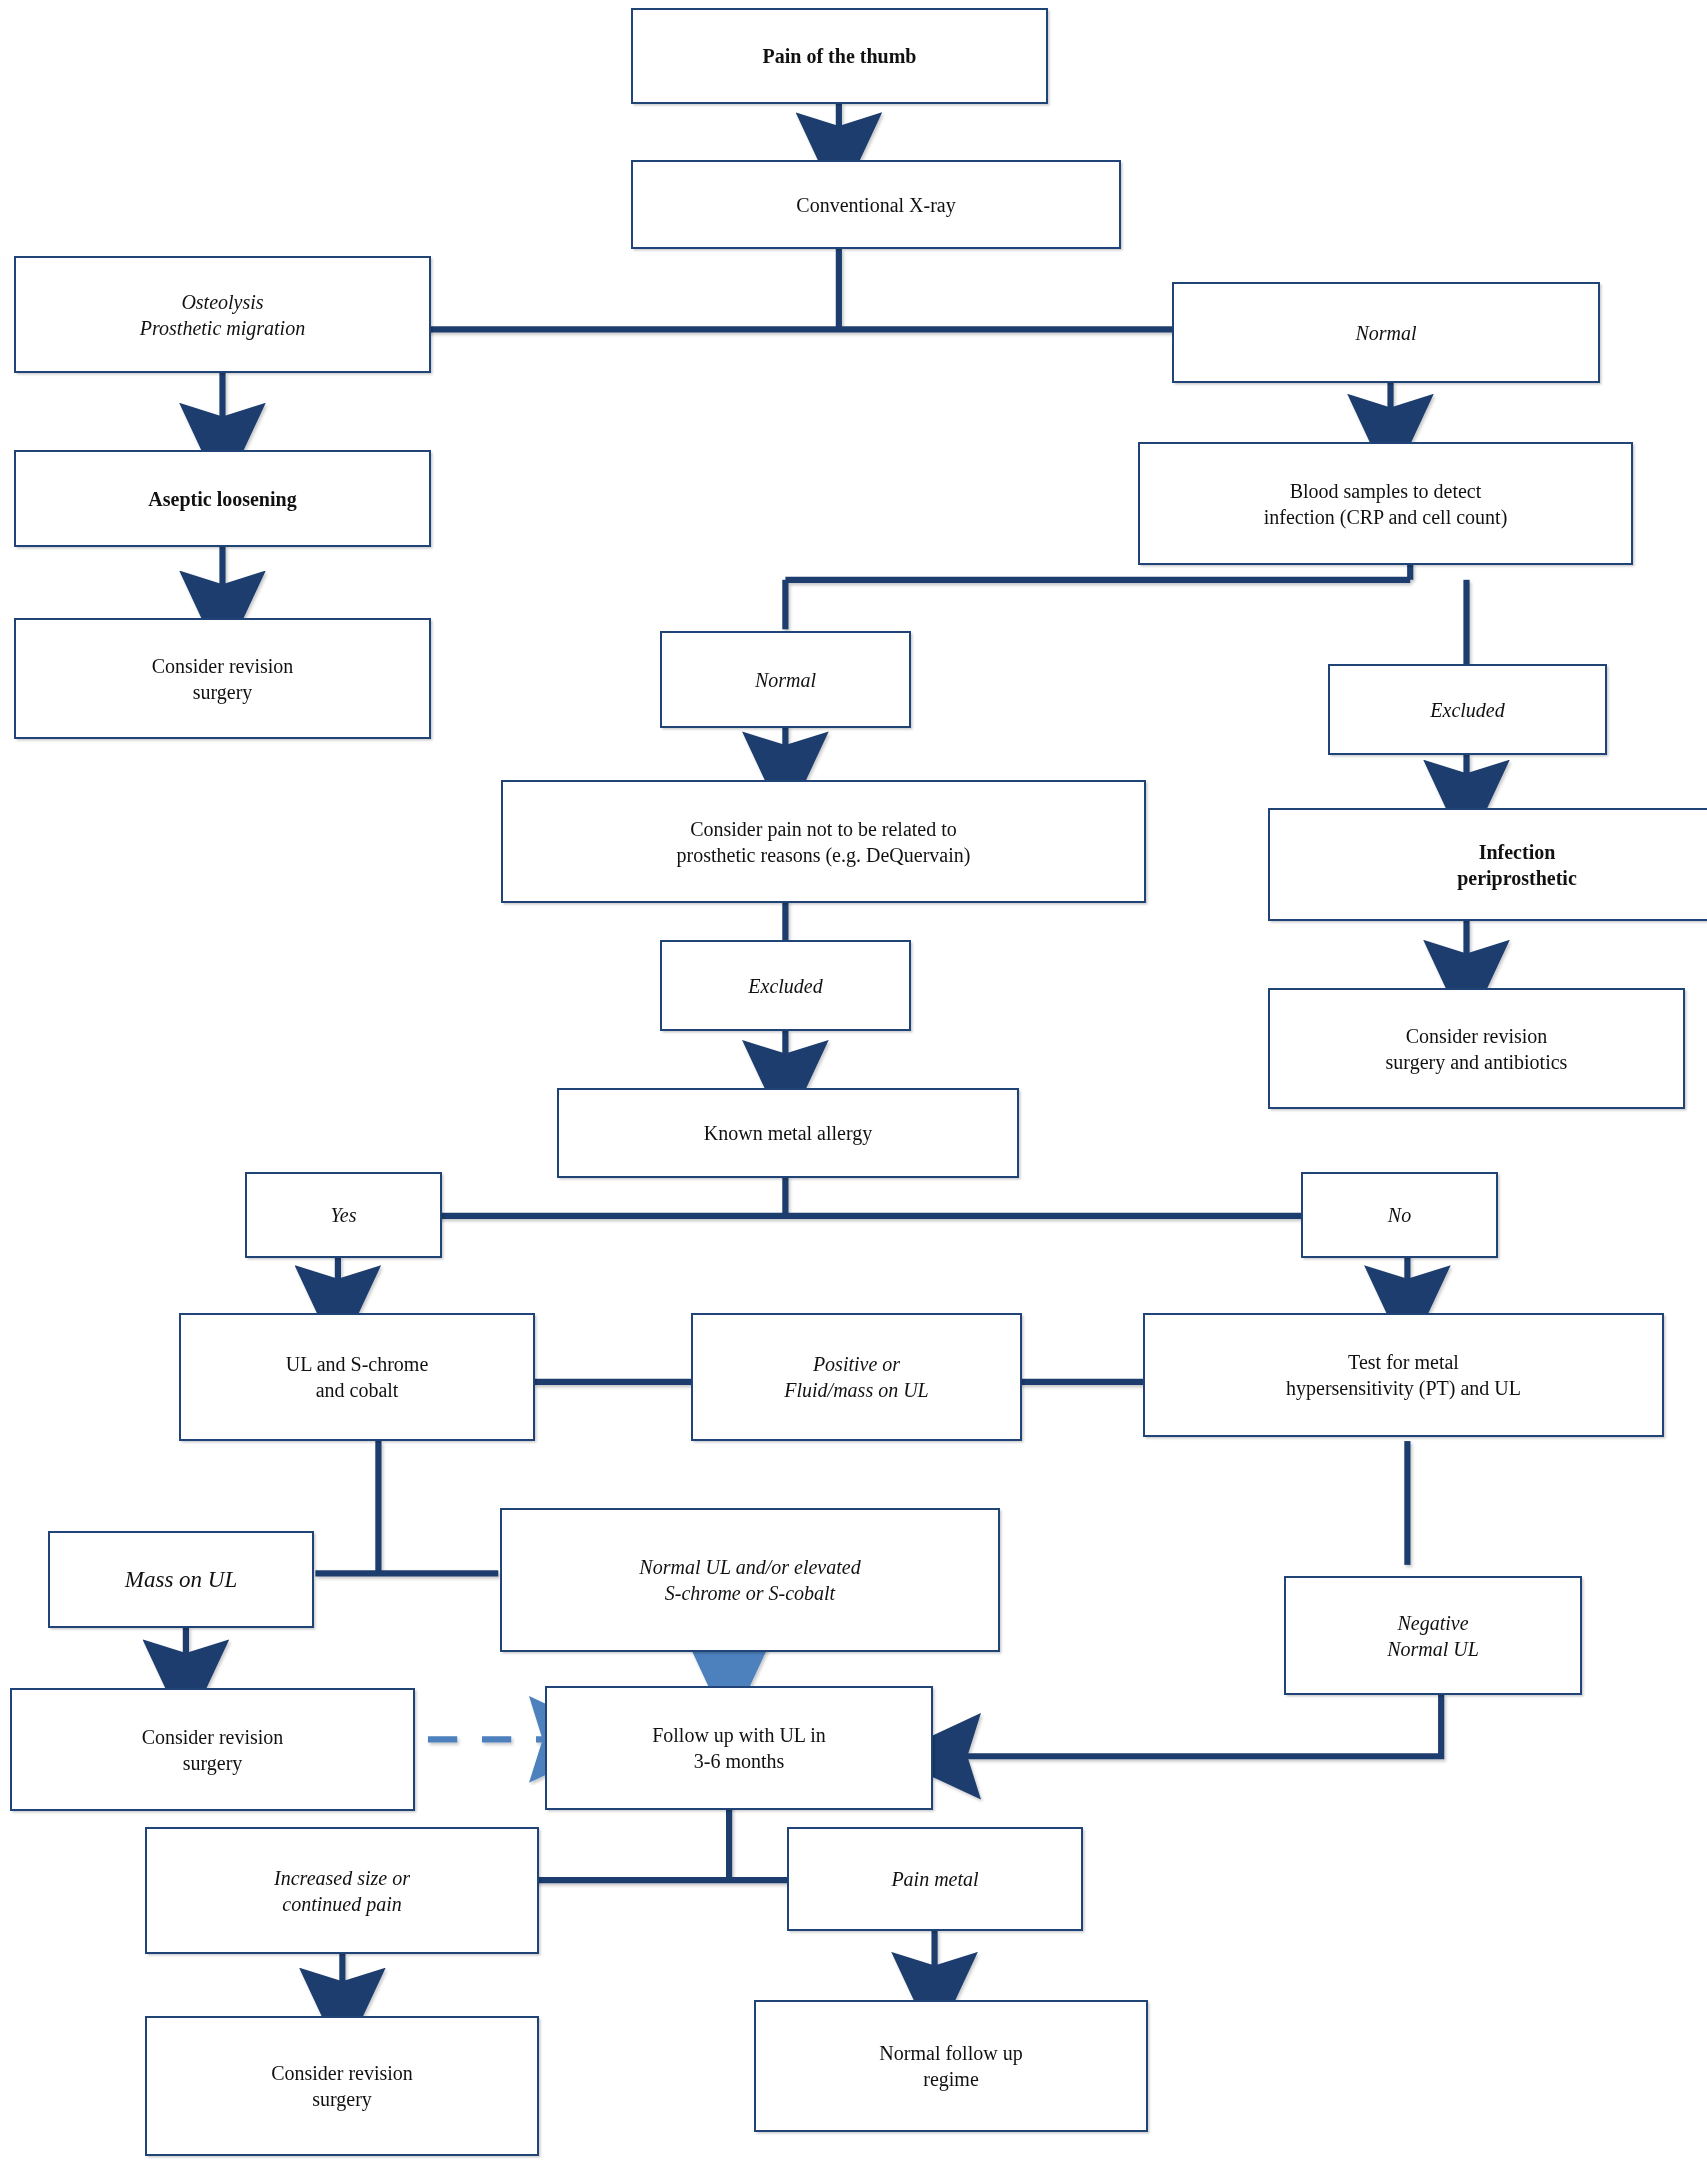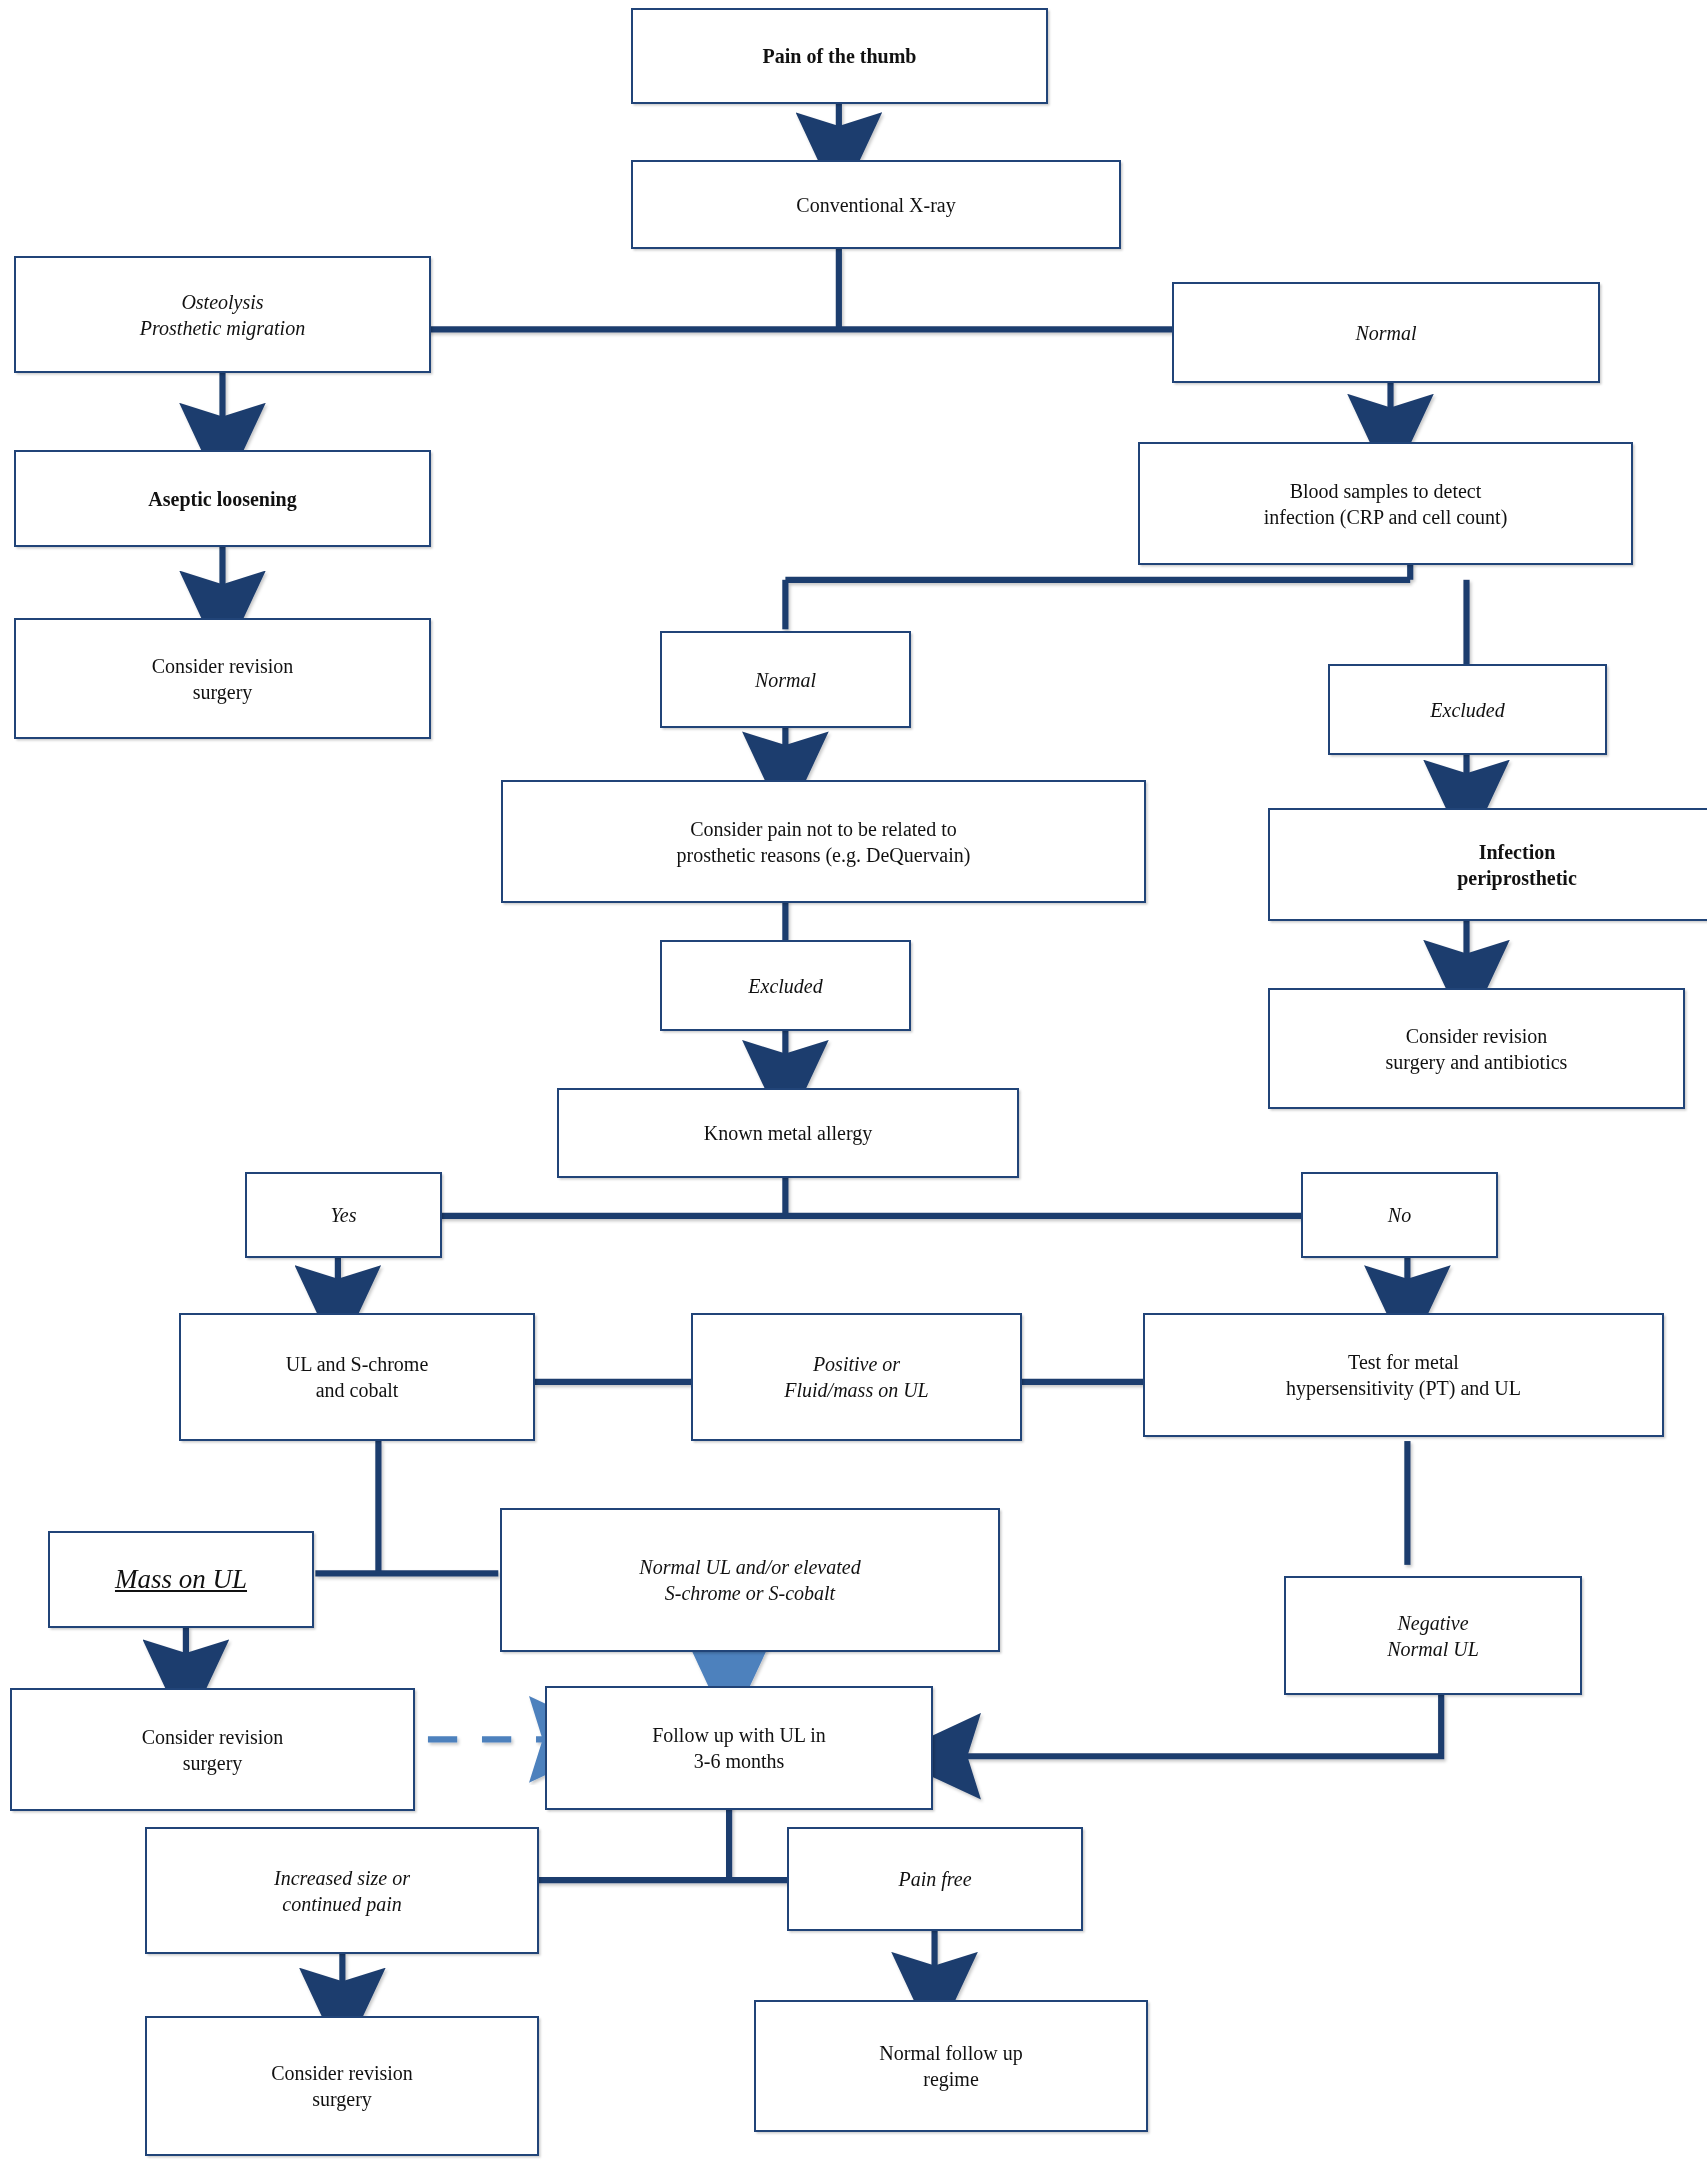--- a/index.html
+++ b/index.html
@@ -8,21 +8,21 @@
   svg.links{position:absolute;left:0;top:0;width:1707px;height:2161px;pointer-events:none;}
   .node{position:absolute;box-sizing:border-box;background:#ffffff;
         border:2.8px solid #214478;
         box-shadow:1.7px 2.3px 2.3px rgba(0,0,0,0.22);
         display:flex;align-items:center;justify-content:center;text-align:center;}
   .node .lbl{display:block;width:100%;padding:0 5.6px;line-height:1.30;color:#111;}
   .t-plain .lbl{font-style:normal;font-weight:normal;}
   .t-bold  .lbl{font-style:normal;font-weight:bold;}
   .t-ital  .lbl{font-style:italic;font-weight:normal;}
   .lbl{font-size:20px;}
-  .sm .lbl{font-size:27px;text-decoration:underline;}
+  .sm .lbl{font-size:23px;}
 </style>
 </head>
 <body>
 
 <div id="canvas">
 
   <svg class="links" viewBox="0 0 3032 3839" xmlns="http://www.w3.org/2000/svg">
     <defs>
       <marker id="ah" markerWidth="16" markerHeight="14" refX="7.5" refY="7" orient="auto" markerUnits="strokeWidth">
         <path d="M0,0 L2.2,7 L0,14 L15,7 Z" fill="#1F3E6E"></path>
@@ -192,21 +192,21 @@
 
   <div class="node t-plain" style="left:545px;top:1686px;width:388px;height:124px;">
     <span class="lbl">Follow up with UL in<br>3-6 months</span>
     </div>
 
   <div class="node t-ital" style="left:145px;top:1827px;width:394px;height:127px;">
     <span class="lbl">Increased size or<br>continued pain</span>
     </div>
 
   <div class="node t-ital" style="left:787px;top:1827px;width:296px;height:104px;">
-    <span class="lbl">Pain free</span>
+    <span class="lbl">Pain metal</span>
     </div>
 
   <div class="node t-plain" style="left:145px;top:2016px;width:394px;height:140px;">
     <span class="lbl">Consider revision<br>surgery</span>
     </div>
 
   <div class="node t-plain" style="left:754px;top:2000px;width:394px;height:132px;justify-content:center;">
     <span class="lbl">Normal follow up<br>regime</span>
     </div>
 

